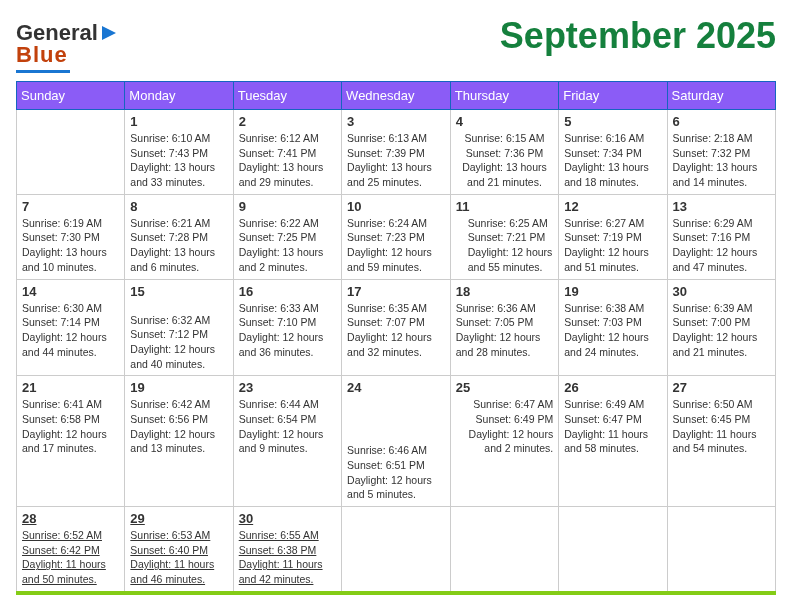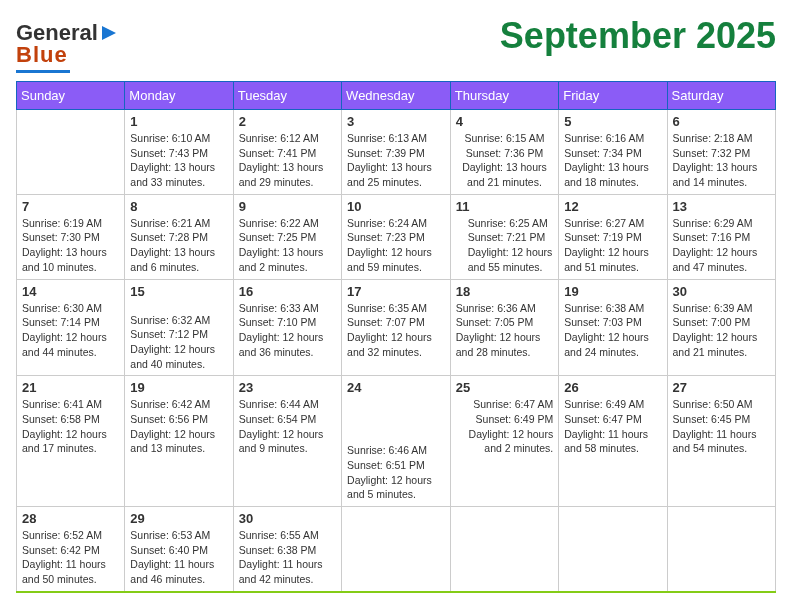--- a/index.html
+++ b/index.html
@@ -70,21 +70,22 @@
       font-size: 13px;
       display: block;
       margin-bottom: 2px;
     }
     .day-info {
       font-size: 10.5px;
       color: #333;
       line-height: 1.4;
     }
     tr:last-child td {
-      border-bottom: 2px solid #84cc16;
+      border-bottom: 4px solid #84cc16;
+      text-decoration: underline;
     }
     .logo-wrapper {
       display: flex;
       align-items: center;
     }
   </style>
 </head>
 <body>
 
 <div class="header">

